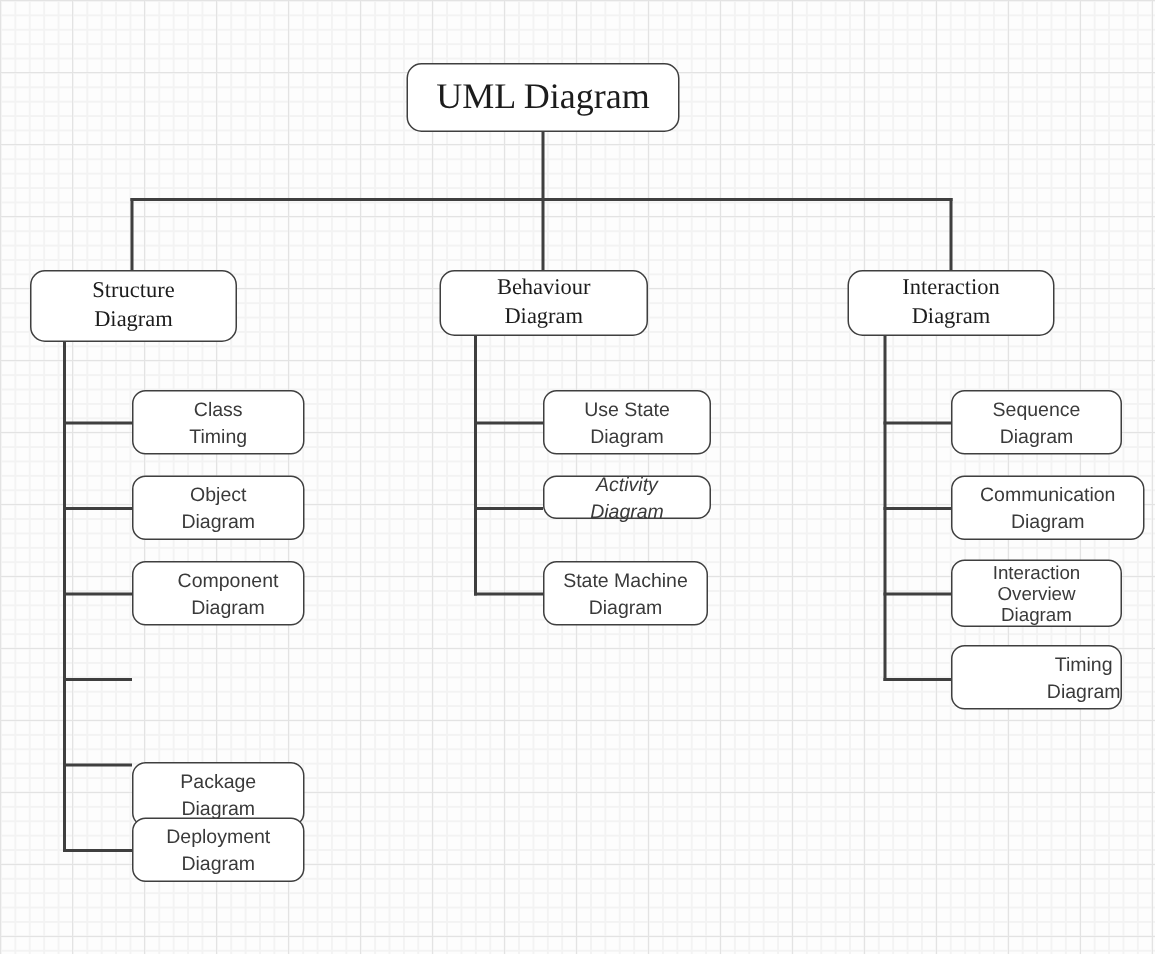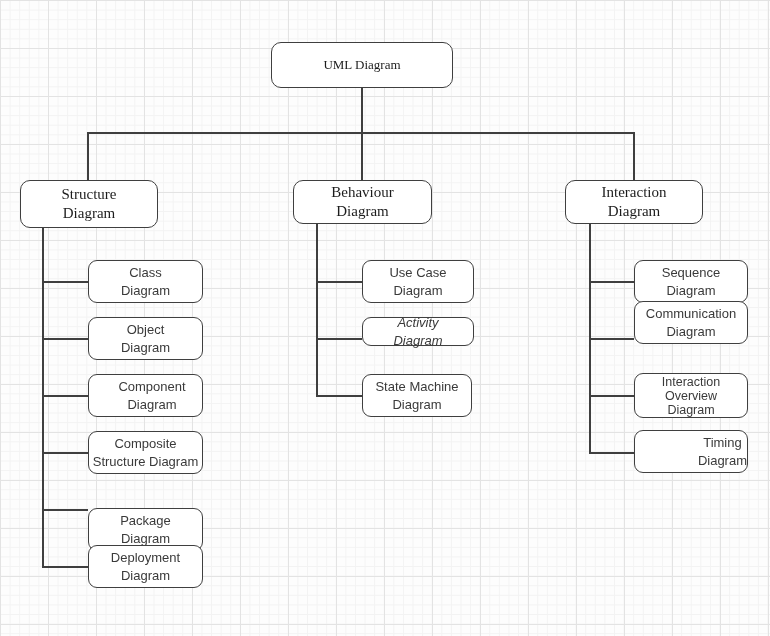--- a/index.html
+++ b/index.html
@@ -29,21 +29,21 @@
     box-sizing:border-box;
     background:var(--box-fill);
     border:1.5px solid var(--box-border);
     border-radius:9px;
     display:flex;align-items:center;justify-content:center;
     text-align:center;
   }
   .node .lbl{white-space:pre-line;display:block;pointer-events:none;}
   .root-node{
     font-family:"Liberation Serif", serif;
-    font-size:13px;color:var(--text);
+    font-size:24px;color:var(--text);
     border-radius:10px;
   }
   .parent{
     font-family:"Liberation Serif", serif;
     font-size:15px;line-height:19px;color:var(--text);
     border-radius:10px;
   }
   .leaf{
     font-family:"Liberation Sans", sans-serif;
     font-size:13px;line-height:18px;color:var(--leaf-text);
@@ -93,61 +93,57 @@
     <span class="lbl">Behaviour
 Diagram</span>
   </div>
   <div class="node parent" style="left:565px;top:180px;width:138px;height:44px;">
     <span class="lbl">Interaction
 Diagram</span>
   </div>
 
   <div class="node leaf" style="left:88px;top:260px;width:115px;height:43px;">
     <span class="lbl">Class
-Diagram</span>
+Timing</span>
   </div>
   <div class="node leaf" style="left:88px;top:317px;width:115px;height:43px;">
     <span class="lbl">Object
 Diagram</span>
   </div>
   <div class="node leaf" style="left:88px;top:374px;width:115px;height:43px;padding-left:13px;">
     <span class="lbl">Component
 Diagram</span>
-  </div>
-  <div class="node leaf" style="left:88px;top:431px;width:115px;height:43px;">
-    <span class="lbl">Composite
-Structure Diagram</span>
   </div>
   <div class="node leaf" style="left:88px;top:508px;width:115px;height:43px;">
     <span class="lbl">Package
 Diagram</span>
   </div>
   <div class="node leaf" style="left:88px;top:545px;width:115px;height:43px;">
     <span class="lbl">Deployment
 Diagram</span>
   </div>
 
   <div class="node leaf" style="left:362px;top:260px;width:112px;height:43px;">
-    <span class="lbl">Use Case
+    <span class="lbl">Use State
 Diagram</span>
   </div>
   <div class="node leaf" style="left:362px;top:317px;width:112px;height:29px;font-style:italic;">
     <span class="lbl">Activity
 Diagram</span>
   </div>
   <div class="node leaf" style="left:362px;top:374px;width:110px;height:43px;">
     <span class="lbl">State Machine
 Diagram</span>
   </div>
 
   <div class="node leaf" style="left:634px;top:260px;width:114px;height:43px;">
     <span class="lbl">Sequence
 Diagram</span>
   </div>
-  <div class="node leaf" style="left:634px;top:301px;width:114px;height:43px;align-items:center;">
+  <div class="node leaf" style="left:634px;top:317px;width:129px;height:43px;align-items:center;">
     <span class="lbl">Communication
 Diagram</span>
   </div>
   <div class="node leaf tight" style="left:634px;top:373px;width:114px;height:45px;">
     <span class="lbl">Interaction
 Overview
 Diagram</span>
   </div>
   <div class="node leaf" style="left:634px;top:430px;width:114px;height:43px;justify-content:flex-end;">
     <span class="lbl">Timing

